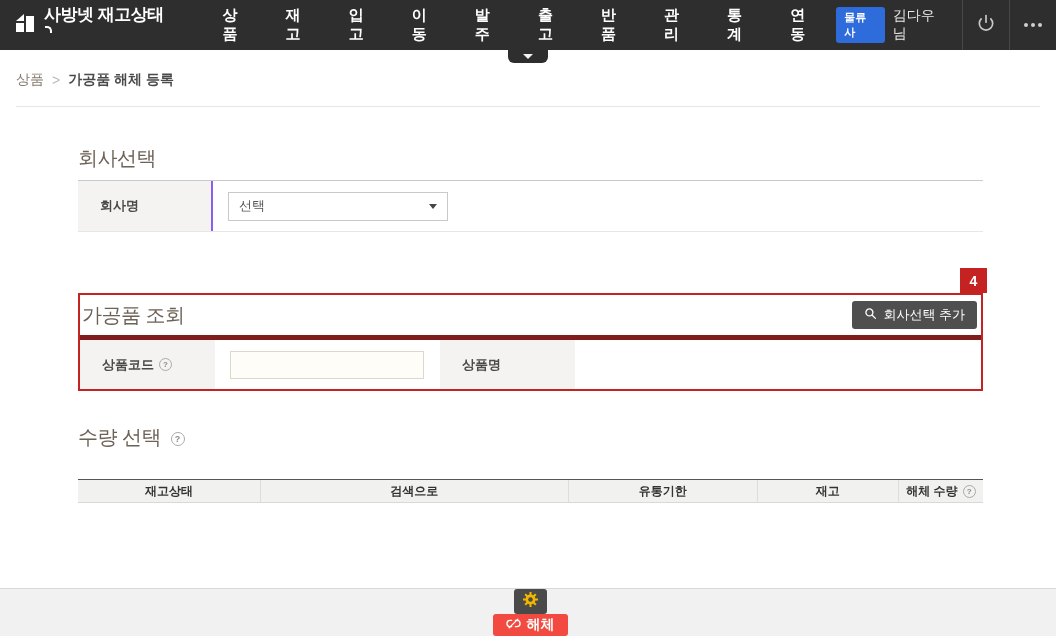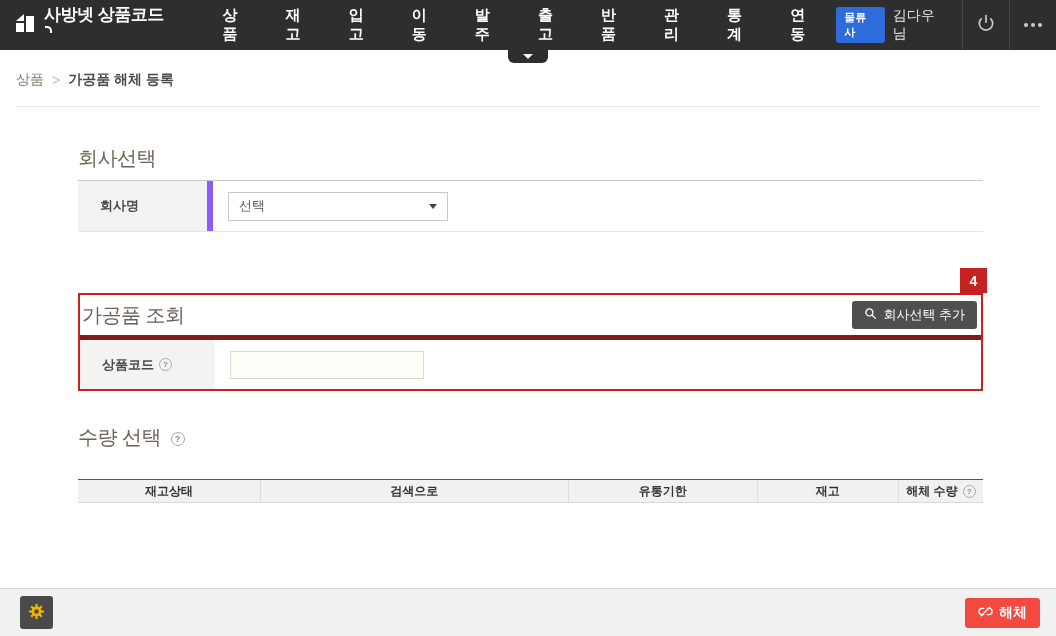--- a/index.html
+++ b/index.html
@@ -40,21 +40,21 @@
   .content { padding:0 73px 8px 78px; }
   .section-title { font-size:20px; font-weight:400; color:#6d6257; letter-spacing:-0.5px; }
   .help-q { display:inline-flex; align-items:center; justify-content:center; width:14px; height:14px;
             border:1px solid #aaa; border-radius:50%; color:#888; font-size:9px; font-weight:700;
             margin-left:5px; vertical-align:2px; }
   .help-q.small { width:13px; height:13px; font-size:8px; }
 
   .company-section { margin-top:38px; }
   .company-section .section-title { padding-bottom:8px; border-bottom:1px solid #c9c9c9; }
   .form-row { display:flex; align-items:center; height:51px; border-bottom:1px solid #e6e6e6; }
-  .label-cell { width:135px; align-self:stretch; background:#f4f3f1; border-right:6px solid #8b5cf6;
+  .label-cell { width:135px; align-self:stretch; background:#f4f3f1; border-right:2px solid #8b5cf6;
                 display:flex; align-items:center; padding-left:22px; font-size:13px; font-weight:700; color:#4a4a4a; }
   .select-box { margin-left:15px; width:220px; height:29px; border:1px solid #c9c9c9; background:#fff;
                 display:flex; align-items:center; justify-content:space-between; padding:0 10px;
                 font-size:13px; color:#555; cursor:pointer; }
   .select-box .tri { width:0; height:0; border-left:4px solid transparent; border-right:4px solid transparent;
                      border-top:5px solid #444; }
 
   
   .search-wrap { position:relative; margin-top:61px; }
   .count-badge { position:absolute; top:-25px; right:-4px; width:27px; height:25px; background:#c52222;
@@ -81,40 +81,40 @@
           color:#333; border-left:1px solid #ddd; }
   .qcol:first-child { border-left:none; }
   .c1{width:20.1%} .c2{width:34%} .c3{width:20.9%} .c4{width:15.6%} .c5{width:9.4%}
   .empty-area { height:102px; display:flex; align-items:center; justify-content:center;
                 border-bottom:1px solid #e8e8e8; }
   .empty-msg { font-size:13px; color:#555; }
 
   
   .footer { position:absolute; left:0; bottom:0; width:1056px; height:48px; background:#f1f1f1;
             border-top:1px solid #d8d8d8; display:flex; align-items:center; justify-content:space-between;
-            padding:0 16px 0 20px; }
+            padding:0 16px 0 20px;flex-direction:column; }
   .gear-btn { width:33px; height:33px; background:#4a4a4a; border:none; border-radius:3px;
               display:flex; align-items:center; justify-content:center; cursor:pointer; }
   .btn-red { display:flex; align-items:center; gap:6px; background:#f24a41; color:#fff; border:none;
              height:30px; padding:0 13px; border-radius:3px; font-size:14px; font-weight:700;
              cursor:pointer; font-family:inherit; }
 </style>
 </head>
 <body>
 
 <header class="navbar">
   <div class="logo">
     <span>
       <svg width="20" height="20" viewBox="0 0 20 20" fill="#fff">
         <polygon points="0,8 8,1 8,8"></polygon>
         <rect x="0" y="10" width="8" height="9"></rect>
         <rect x="10" y="3" width="8" height="16"></rect>
       </svg>
     </span>
-    <span class="logo-text"><span>사방넷 상품코드</span><span class="logo-sup"></span></span>
+    <span class="logo-text"><span>사방넷 재고상태</span><span class="logo-sup"></span></span>
   </div>
 
   <nav class="nav-menu">
     <span class="nav-item">상품</span>
     <span class="nav-item">재고</span>
     <span class="nav-item">입고</span>
     <span class="nav-item">이동</span>
     <span class="nav-item">발주</span>
     <span class="nav-item">출고</span>
     <span class="nav-item">반품</span>
@@ -181,20 +181,21 @@
           </span>
           <span>회사선택 추가</span>
         </button>
       </div>
       <div class="search-row">
         <div class="label-cell">
           <span>상품코드</span>
           <span class="help-q small">?</span>
         </div>
         <input class="text-input" type="text" value="" style="">
+        <div class="name-cell">상품명</div>
       </div>
     </section>
   </div>
 
   <section class="qty-section">
     <div class="qty-title-row">
       <h2 class="section-title" style="display:inline">수량 선택</h2>
       <span class="help-q">?</span>
     </div>
     <div class="qty-table-head">

